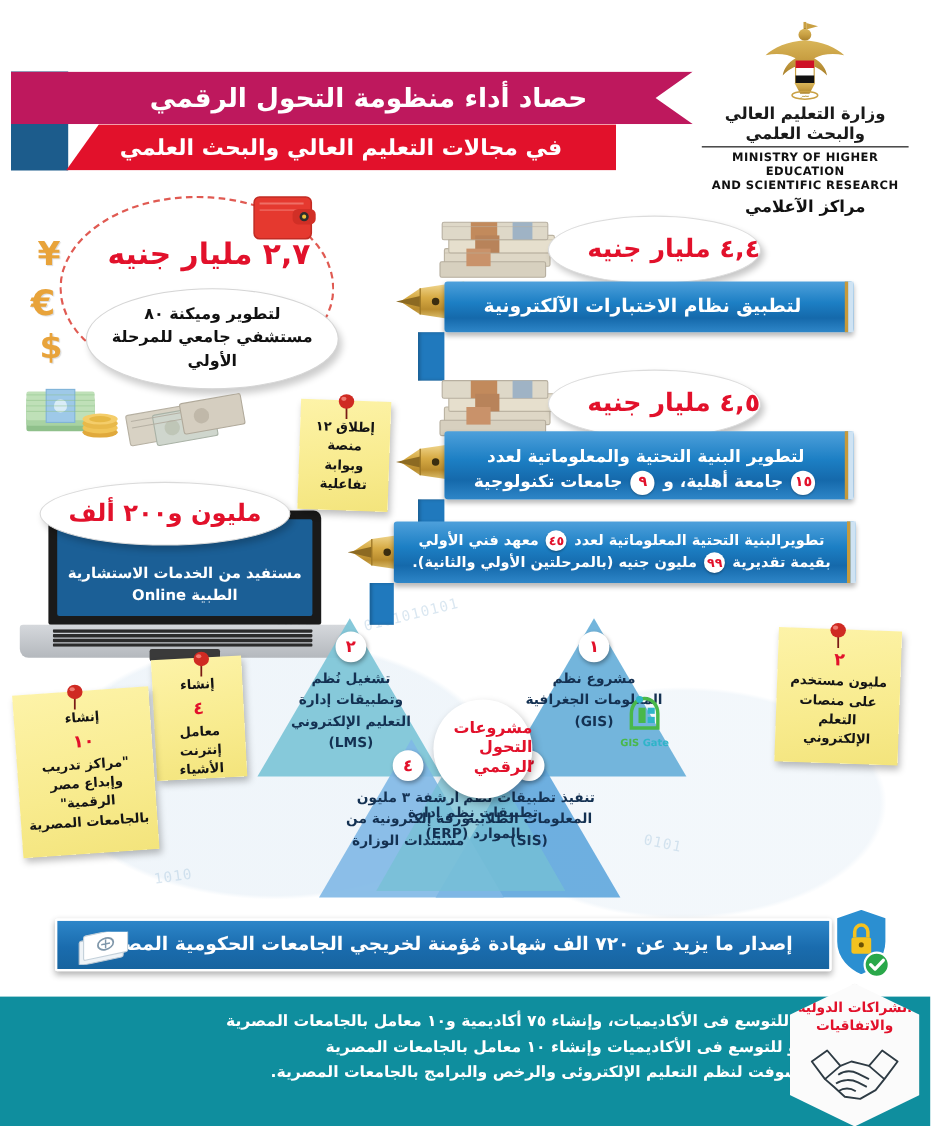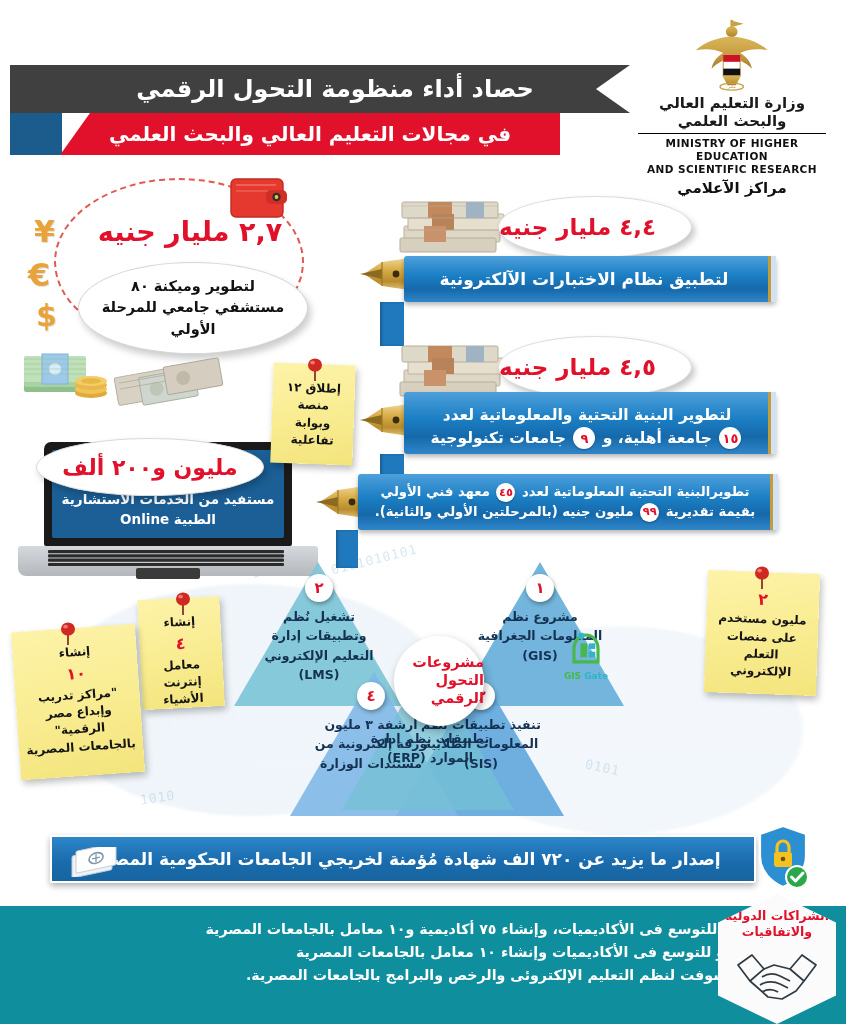--- a/index.html
+++ b/index.html
@@ -20,21 +20,21 @@
     pointer-events:none;
   }
   .binary {
     position:absolute; color:rgba(150,185,215,.35); font-family:"DejaVu Sans Mono","Liberation Mono",monospace;
     font-size:13px; letter-spacing:1px; pointer-events:none; user-select:none;
   }
 
   
   .hdr-blue {
     position:absolute; left:10px; top:65px; width:620px; height:48px;
-    background:#404040;
+    background:#be185d;
     clip-path: polygon(0 0, 100% 0, calc(100% - 34px) 50%, 100% 100%, 0 100%);
     display:flex; align-items:center; justify-content:center;
   }
   .hdr-blue span {
     color:#fff; font-size:24px; font-weight:bold; letter-spacing:.5px;
     padding-left:30px;
   }
   .hdr-red {
     position:absolute; left:60px; top:113px; width:500px; height:42px;
     background:#e2112b;
@@ -97,33 +97,33 @@
     position:absolute; background:#2079bd;
     box-shadow:inset 2px 0 3px rgba(0,0,0,.22);
   }
   .pen-nib { position:absolute; width:66px; height:48px; }
 
   .money-stack { position:absolute; width:112px; height:62px; }
 
   .oval-val {
     position:absolute; background:#fff; border:1.4px solid #dcdcdc; border-radius:50%;
     box-shadow:3px 4px 6px rgba(0,0,0,.22);
-    display:flex; align-items:center; justify-content:flex-end;
+    display:flex; align-items:center; justify-content:flex-start;
     color:#e2112b; font-weight:bold;
   }
 
   .numbadge {
     display:inline-flex; align-items:center; justify-content:center;
     width:22px; height:22px; border-radius:50%; background:#fff; color:#e2112b;
     font-size:13px; font-weight:bold; vertical-align:middle; margin:0 2px;
     box-shadow:0 1px 2px rgba(0,0,0,.3);
   }
 
   
-  .laptop { position:absolute; left:18px; top:442px; width:300px; height:140px; }
+  .laptop { position:absolute; left:18px; top:464px; width:300px; height:140px; }
   .lap-screen {
     position:absolute; left:26px; top:0; width:248px; height:104px;
     background:#1a1a1a; border-radius:7px 7px 2px 2px; padding:8px;
   }
   .lap-inner {
     width:100%; height:100%; background:#1b5f96; border-radius:2px;
     display:flex; align-items:flex-end; justify-content:center; padding-bottom:9px;
   }
   .lap-inner span { color:#fff; font-size:13.5px; font-weight:bold; text-align:center; line-height:1.5; }
   .lap-base {

